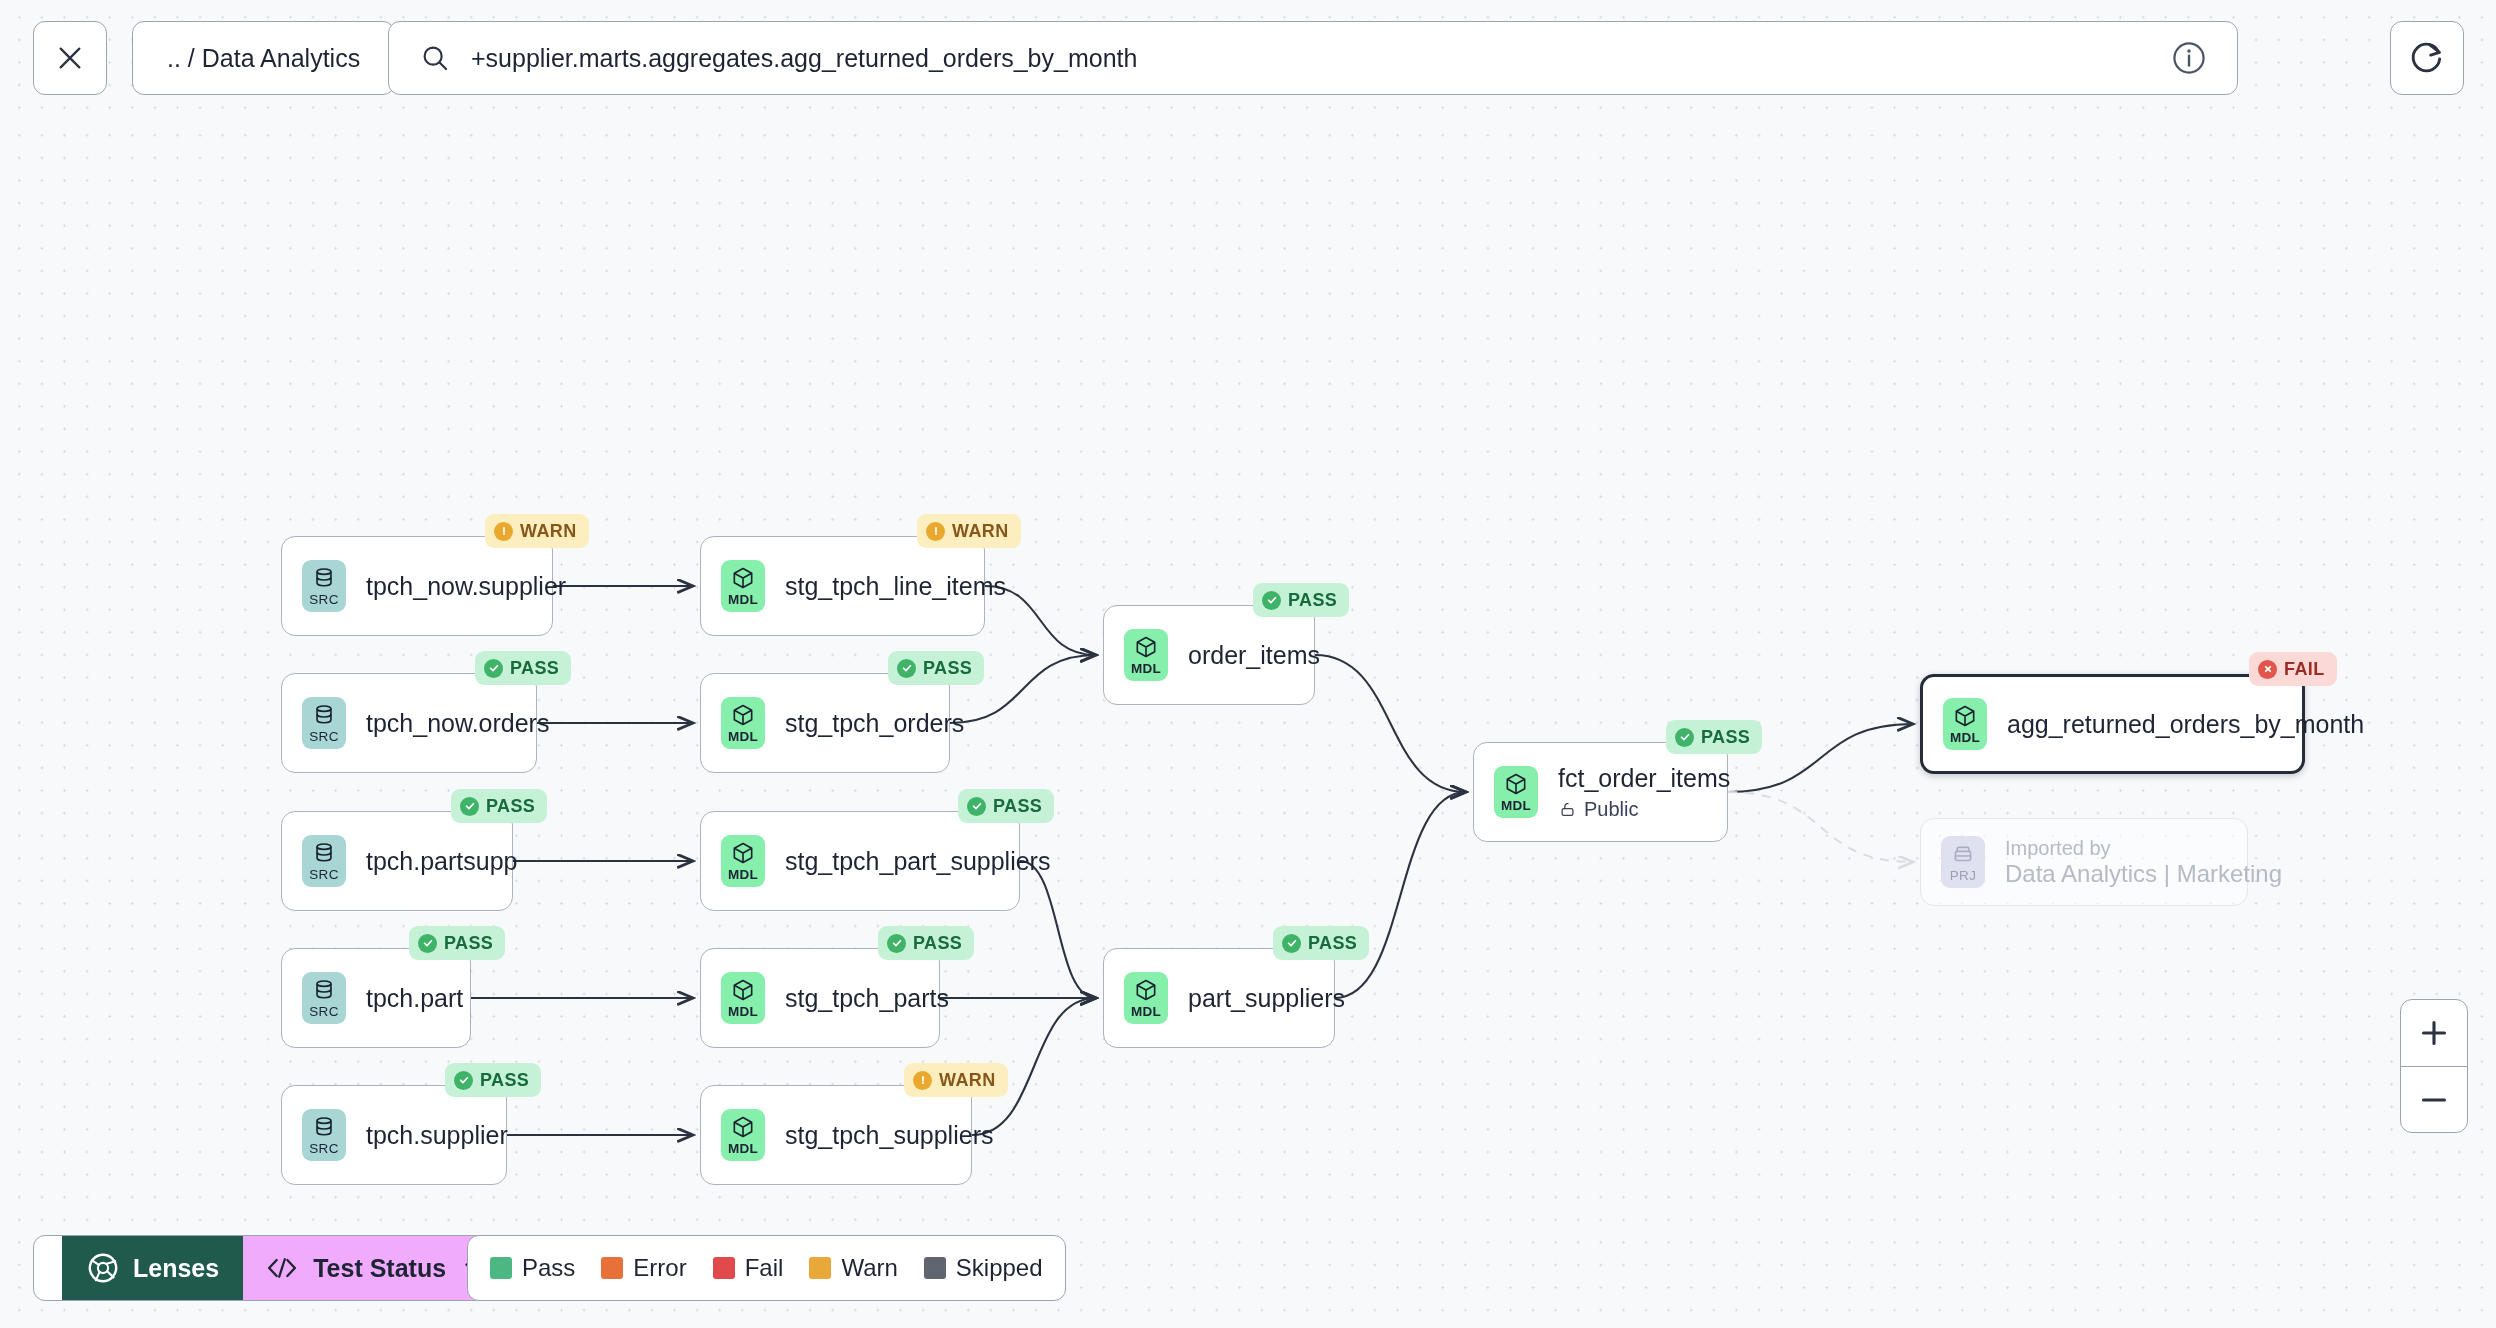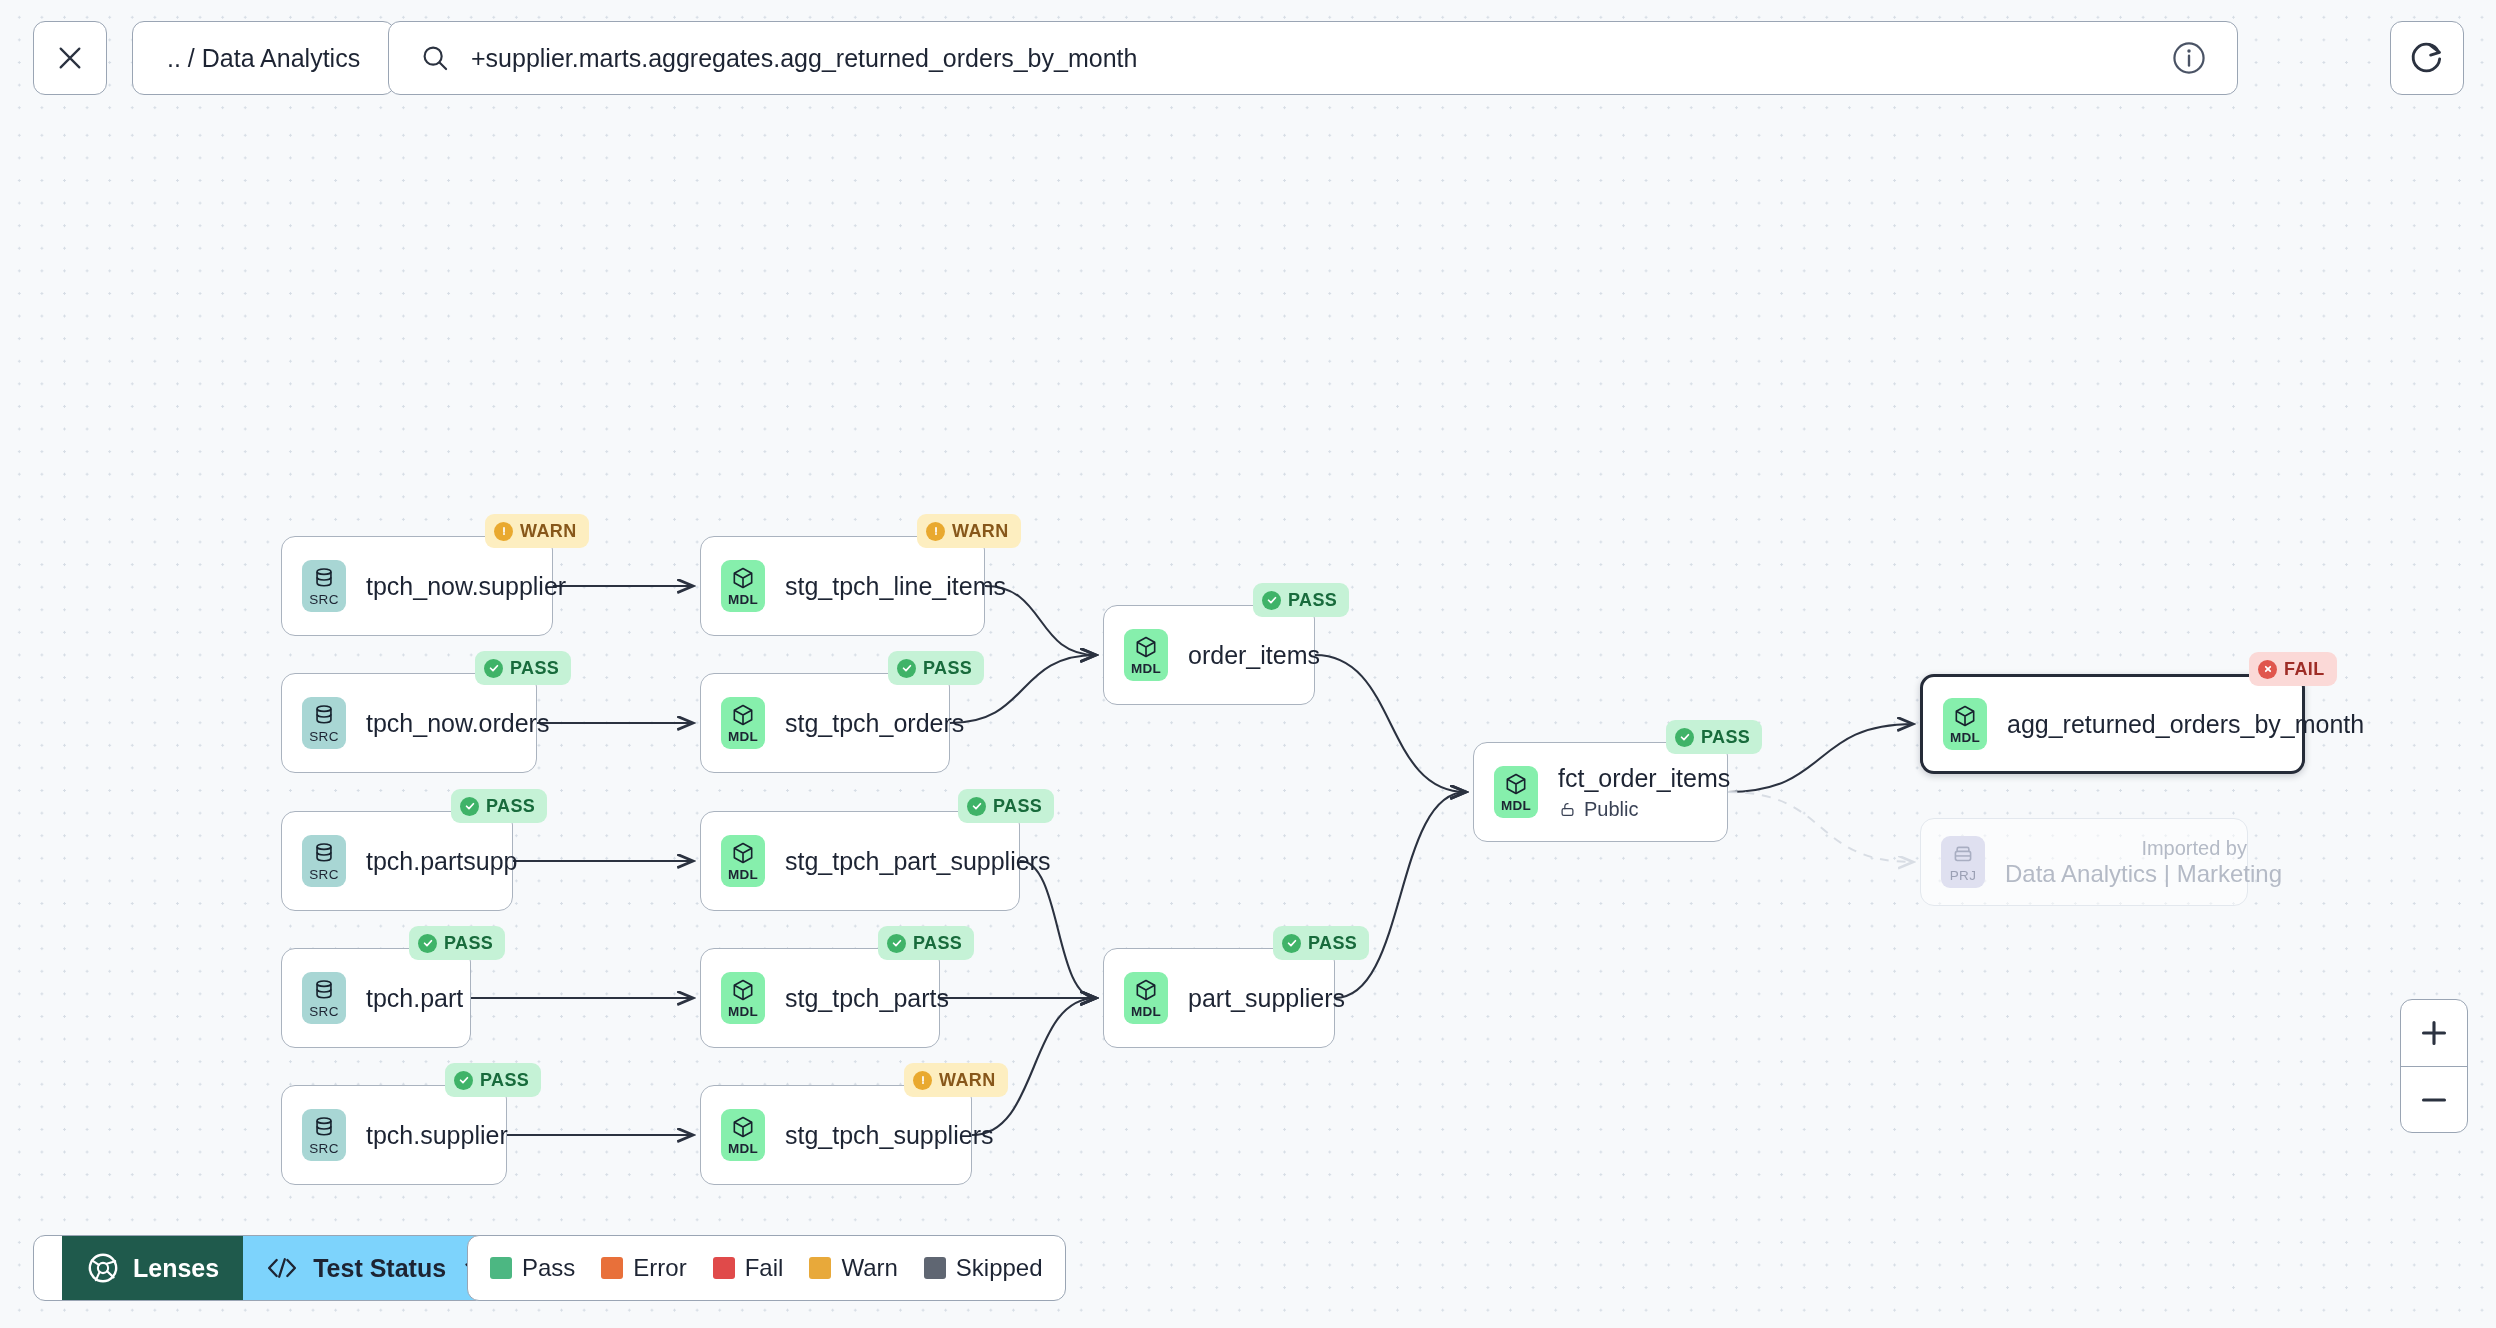--- a/index.html
+++ b/index.html
@@ -76,21 +76,21 @@
     margin-top: 1px; font-family: "Liberation Sans", sans-serif;
   }
   .node-icon.prj .ilbl { color: #9ba0b4; }
   .node-text { margin-left: 20px; min-width: 0; }
   .node-title { font-size: 25px; color: #1d2433; white-space: nowrap; }
   .node.dim .node-title { color: #b4bac6; font-size: 24px; }
   .node-sub {
     font-size: 20px; color: #3a4255; margin-top: 5px;
     display: flex; align-items: center; gap: 7px; white-space: nowrap;
   }
-  .node-sup { font-size: 20px; color: #b4bac6; white-space: nowrap; text-align: right; }
+  .node-sup { font-size: 20px; color: #b4bac6; white-space: nowrap; }
 
   
   .badge {
     position: absolute; height: 34px; border-radius: 9px;
     display: flex; align-items: center; gap: 7px; padding: 0 12px 0 9px;
     font-size: 18px; font-weight: bold; letter-spacing: .4px;
   }
   .badge.pass { background: #c5f2d6; color: #186b3c; }
   .badge.warn { background: #fdeec0; color: #87571a; }
   .badge.fail { background: #fbd9d7; color: #9e2c26; }
@@ -106,21 +106,21 @@
     position: absolute; left: 33px; bottom: 27px; height: 66px;
     display: flex; border-radius: 12px; overflow: hidden;
     border: 1.6px solid #9aa5b4; background: #fff; padding-left: 28px;
   }
   #lenses-btn {
     background: #1f5a4c; color: #fff; display: flex; align-items: center;
     gap: 13px; padding: 0 24px; font-size: 25px; font-weight: bold;
   }
   #test-status-btn {
     display: flex; align-items: center; gap: 14px; padding: 0 22px;
-    font-size: 25px; color: #1d2433; font-weight: bold; background: #7dd3fc;
+    font-size: 25px; color: #1d2433; font-weight: bold; background: #f0abfc;
   }
   #legend {
     position: absolute; left: 467px; bottom: 27px; height: 66px;
     background: #fff; border: 1.6px solid #9aa5b4; border-radius: 12px;
     display: flex; align-items: center; gap: 26px; padding: 0 22px;
   }
   .legend-item { display: flex; align-items: center; gap: 10px; font-size: 24px; color: #1d2433; }
   .legend-swatch { width: 22px; height: 22px; border-radius: 3px; flex-shrink: 0; }
 
   

